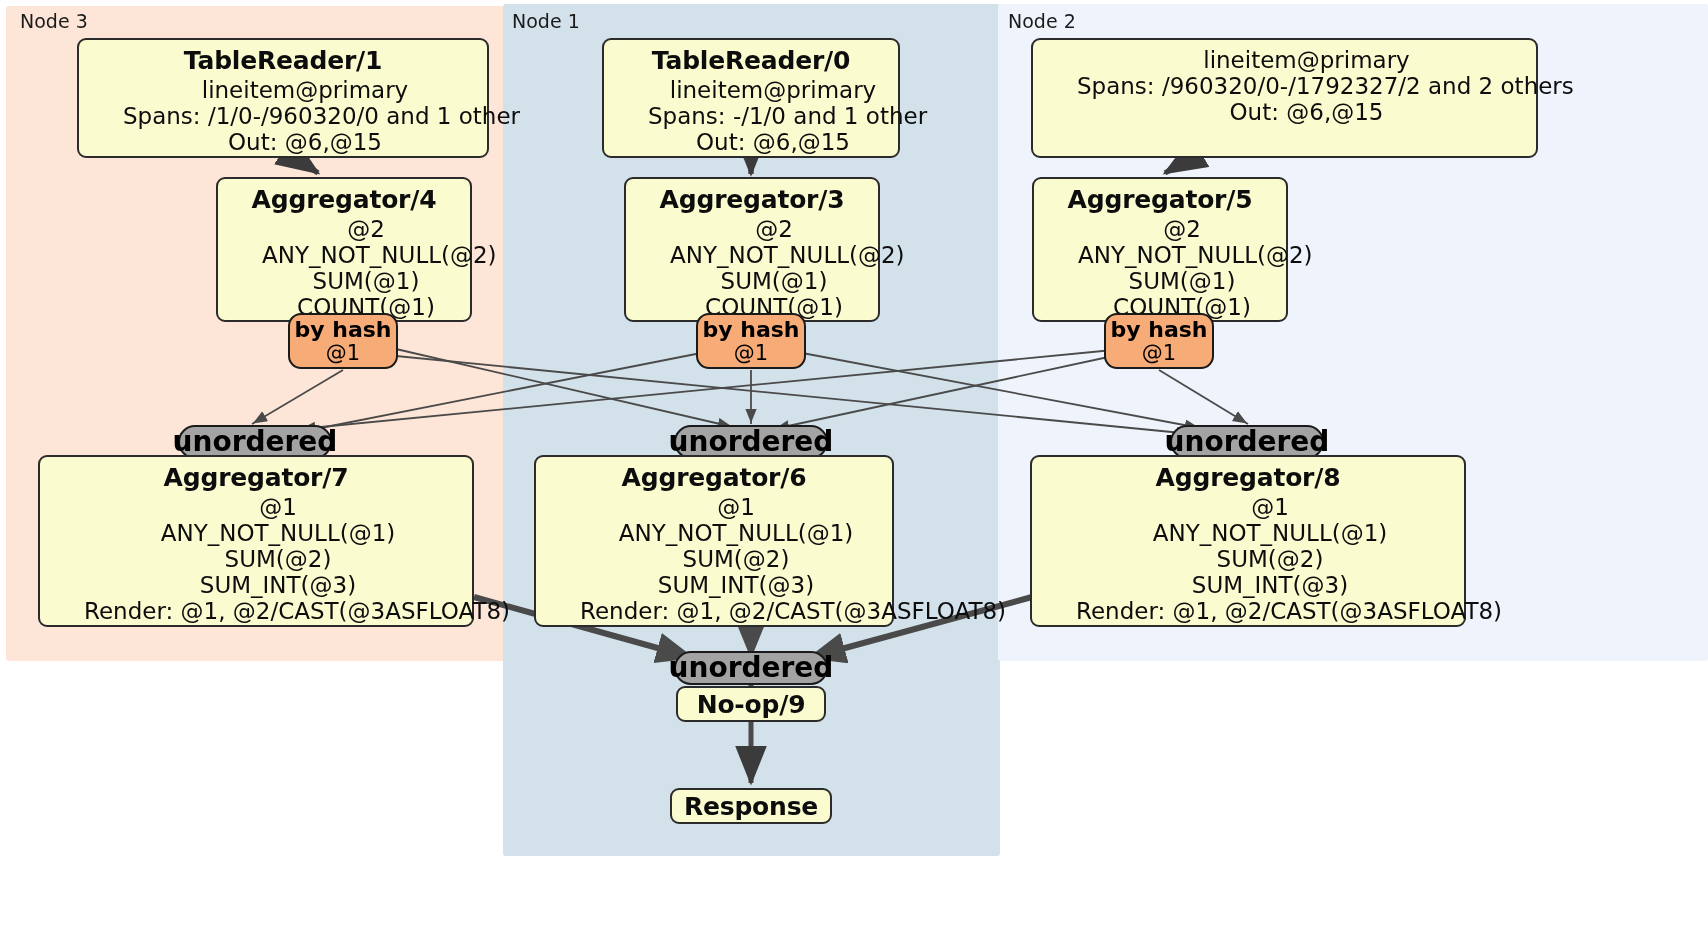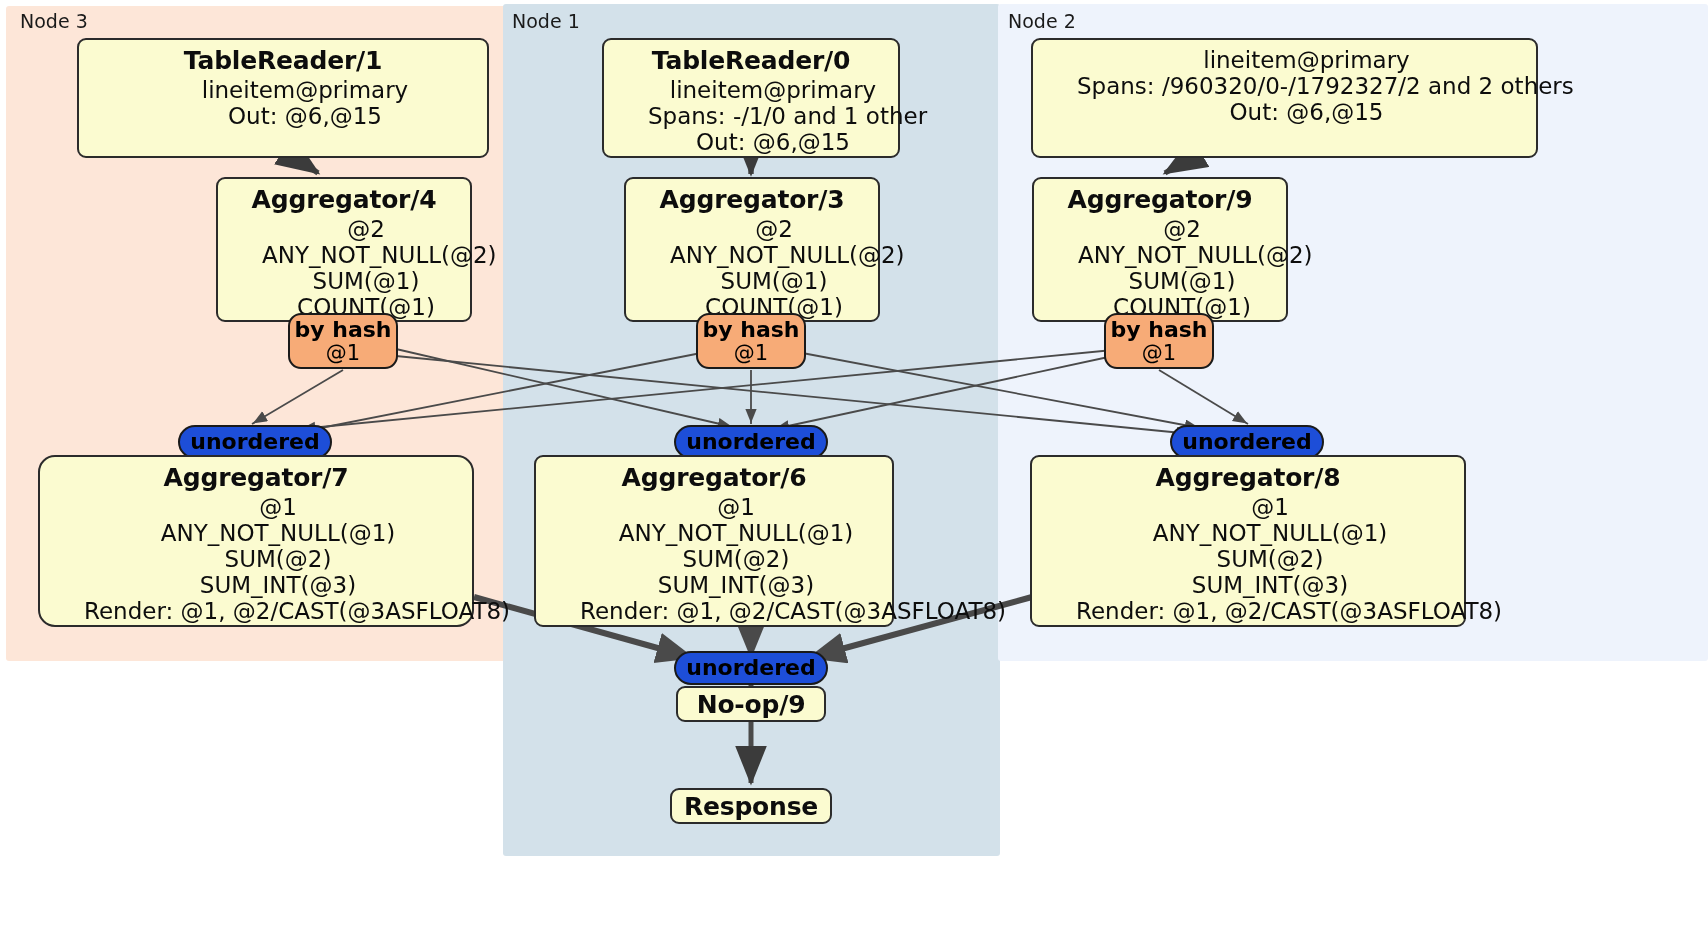--- a/index.html
+++ b/index.html
@@ -42,22 +42,22 @@
     text-align:center;
     line-height:1.1;
     color:#000;
   }
   .badge.hash{
     background:#f7ab77;border-radius:13px;padding-top:3px;
   }
   .badge.hash .b1{display:block;font-weight:bold;font-size:22px;}
   .badge.hash .b2{display:block;font-size:21px;}
   .badge.unordered{
-    background:#1d4ed8;border-radius:17px;
-    font-weight:bold;font-size:22px;
+    background:#a3a3a3;border-radius:17px;
+    font-weight:bold;font-size:28px;
     display:flex;align-items:center;justify-content:center;
   }
 
   svg.edges{position:absolute;left:0;top:0;width:1708px;height:940px;
             pointer-events:none;}
 </style>
 </head>
 <body>
 
 <div id="stage">
@@ -105,20 +105,21 @@
     <path d="M751,628 L751,654" stroke="#4a4a4a" stroke-width="6" fill="none" marker-end="url(#arwFat)"></path>
 
     <path d="M751,682 L751,688" stroke="#4a4a4a" stroke-width="5" fill="none"></path>
 
     <path d="M751,721 L751,783" stroke="#4a4a4a" stroke-width="5" fill="none" marker-end="url(#arw)"></path>
   </svg>
 
   <div class="proc" style="left:62px;top:38px;width:412px;height:120px;margin-left:15px;">
     <span class="title">TableReader/1</span>
     <span class="ln">lineitem@primary</span>
+    <span class="ln">Spans: /1/0-/960320/0 and 1 other</span>
     <span class="ln">Out: @6,@15</span>
   </div>
 
   <div class="proc" style="left:602px;top:38px;width:298px;height:120px;">
     <span class="title">TableReader/0</span>
     <span class="ln">lineitem@primary</span>
     <span class="ln">Spans: -/1/0 and 1 other</span>
     <span class="ln">Out: @6,@15</span>
   </div>
 
@@ -138,21 +139,21 @@
 
   <div class="proc" style="left:624px;top:177px;width:256px;height:145px;">
     <span class="title">Aggregator/3</span>
     <span class="ln">@2</span>
     <span class="ln">ANY_NOT_NULL(@2)</span>
     <span class="ln">SUM(@1)</span>
     <span class="ln">COUNT(@1)</span>
   </div>
 
   <div class="proc" style="left:1032px;top:177px;width:256px;height:145px;">
-    <span class="title">Aggregator/9</span>
+    <span class="title">Aggregator/5</span>
     <span class="ln">@2</span>
     <span class="ln">ANY_NOT_NULL(@2)</span>
     <span class="ln">SUM(@1)</span>
     <span class="ln">COUNT(@1)</span>
   </div>
 
   <div class="badge hash" style="left:288px;top:313px;width:110px;height:56px;">
     <span class="b1">by hash</span>
     <span class="b2">@1</span>
   </div>
@@ -162,21 +163,21 @@
   </div>
   <div class="badge hash" style="left:1104px;top:313px;width:110px;height:56px;">
     <span class="b1">by hash</span>
     <span class="b2">@1</span>
   </div>
 
   <div class="badge unordered" style="left:178px;top:425px;width:154px;height:34px;">unordered</div>
   <div class="badge unordered" style="left:674px;top:425px;width:154px;height:34px;">unordered</div>
   <div class="badge unordered" style="left:1170px;top:425px;width:154px;height:34px;">unordered</div>
 
-  <div class="proc" style="left:38px;top:455px;width:436px;height:172px;border-radius:17px;">
+  <div class="proc" style="left:38px;top:455px;width:436px;height:172px;">
     <span class="title">Aggregator/7</span>
     <span class="ln">@1</span>
     <span class="ln">ANY_NOT_NULL(@1)</span>
     <span class="ln">SUM(@2)</span>
     <span class="ln">SUM_INT(@3)</span>
     <span class="ln">Render: @1, @2/CAST(@3ASFLOAT8)</span>
   </div>
 
   <div class="proc" style="left:534px;top:455px;width:360px;height:172px;">
     <span class="title">Aggregator/6</span>

